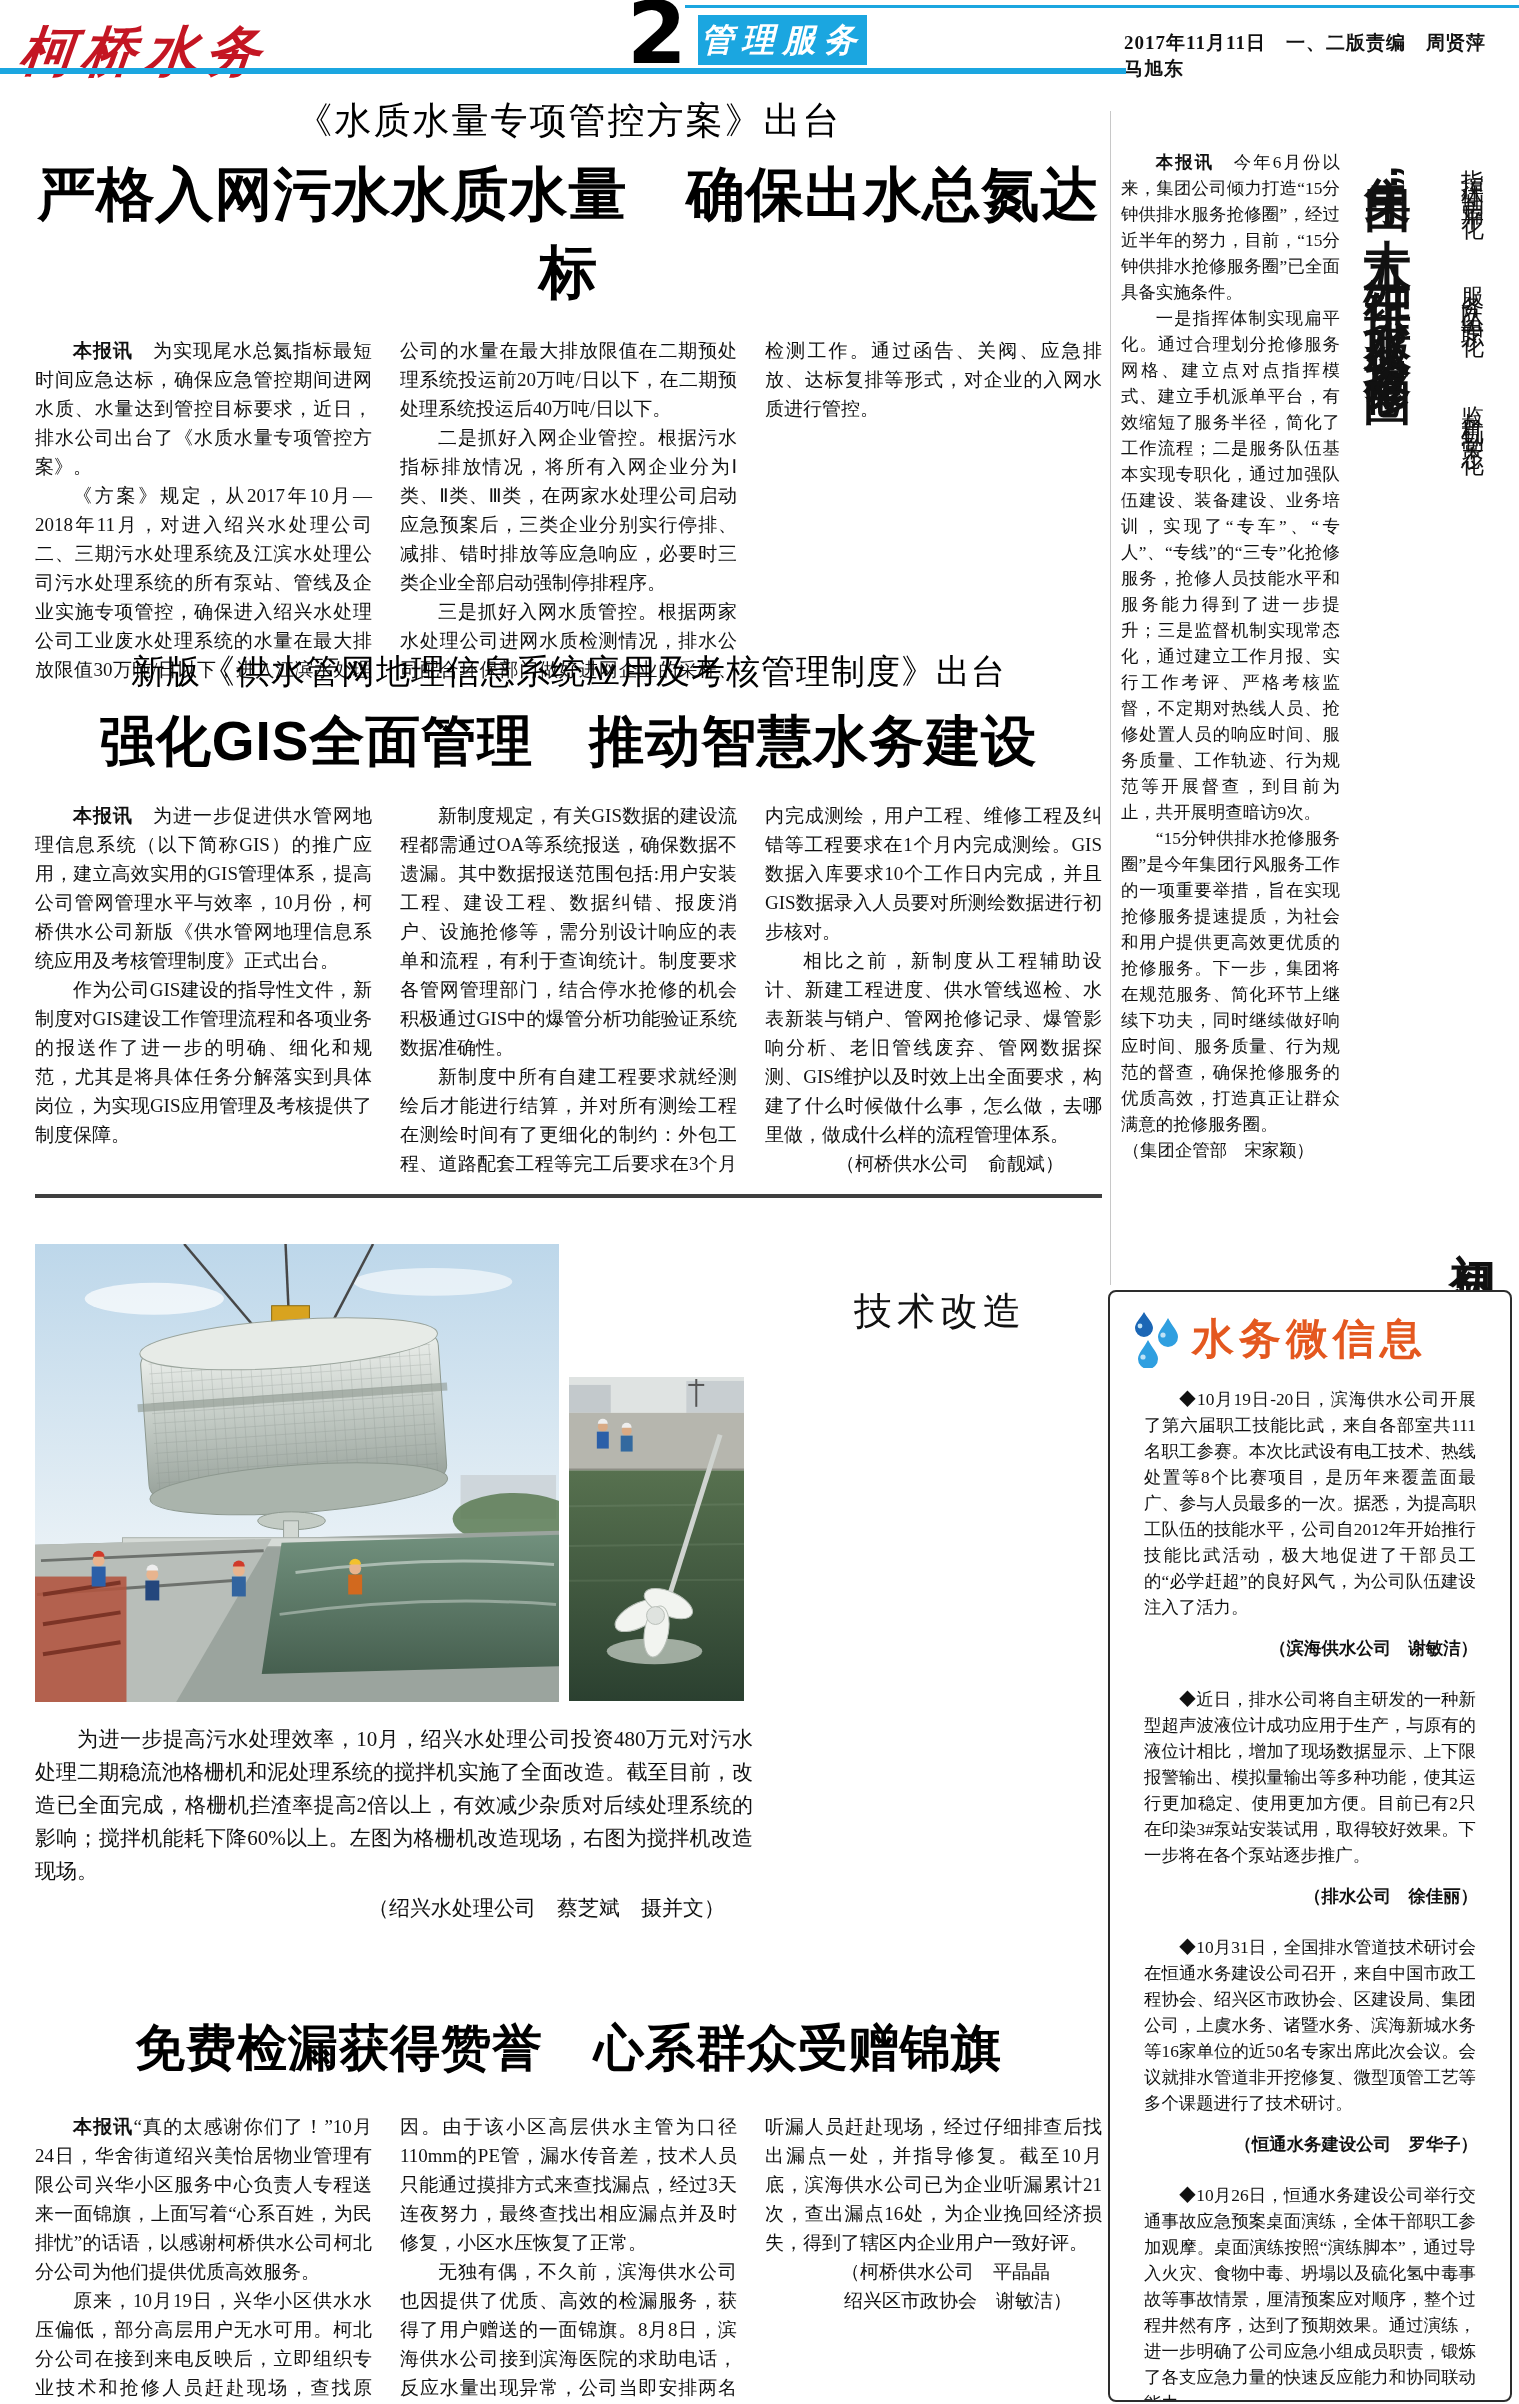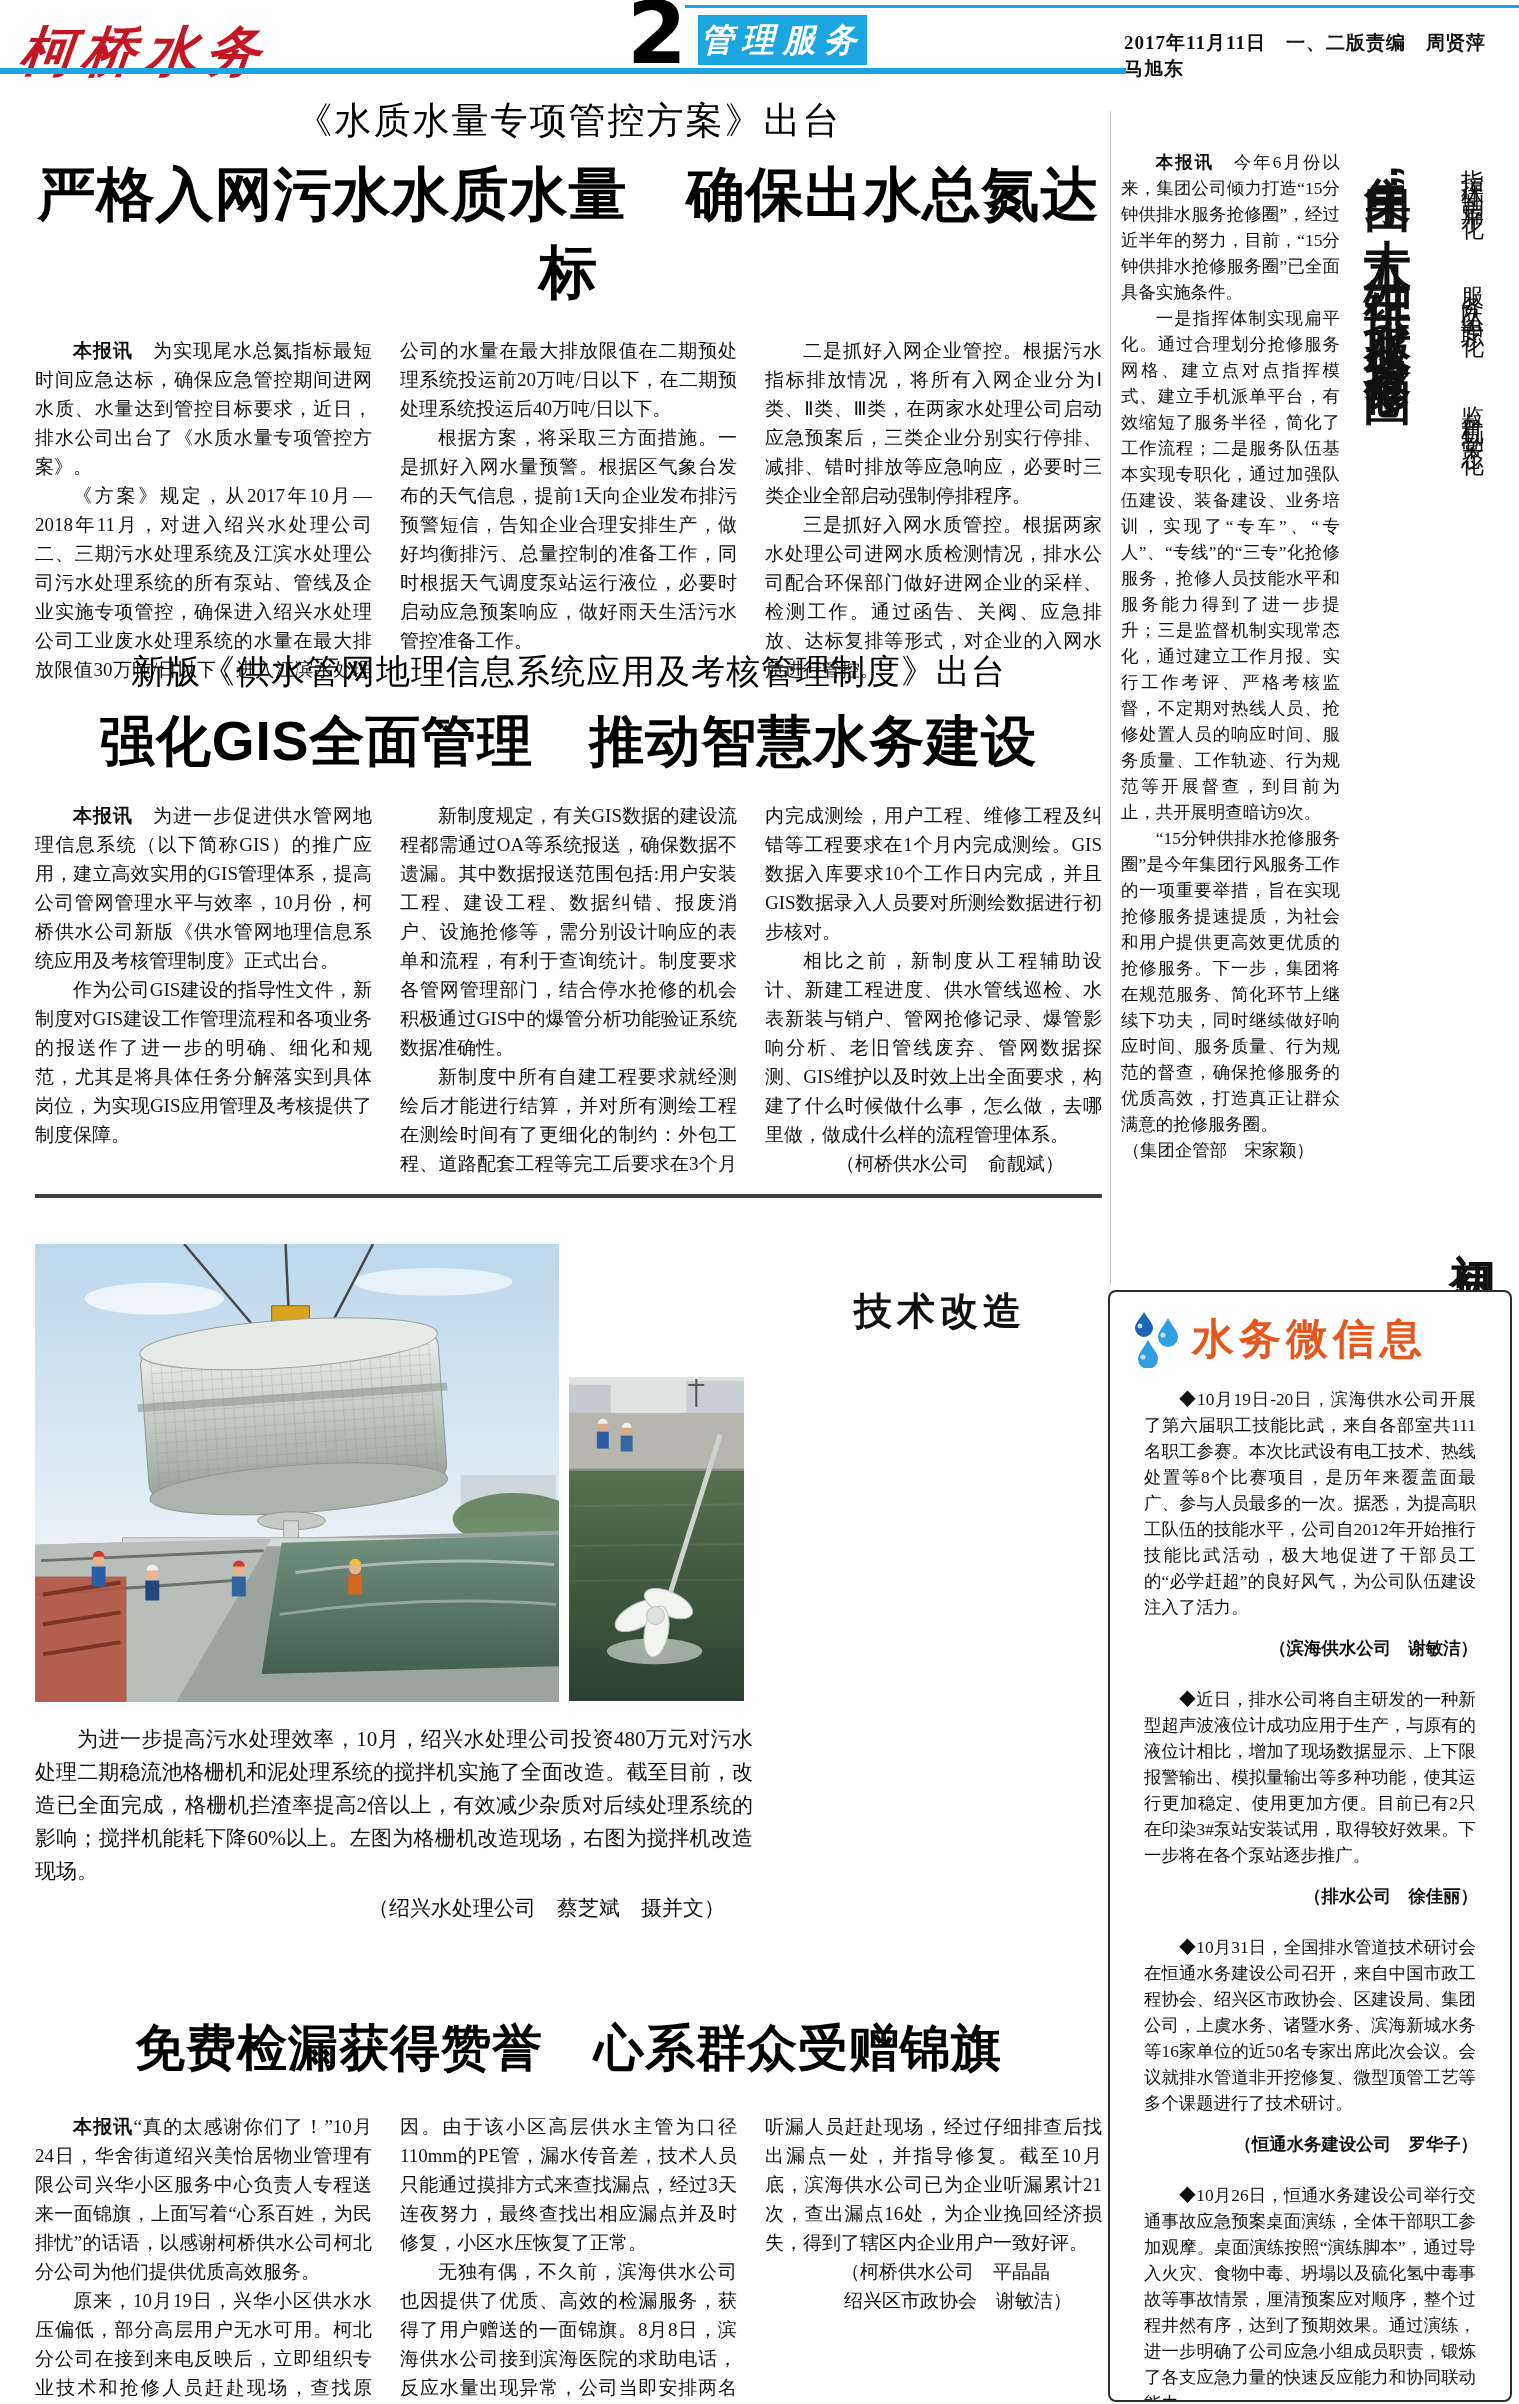--- a/index.html
+++ b/index.html
@@ -46,21 +46,21 @@
                font-family:"Liberation Sans",sans-serif;width:88px;padding-top:28px;letter-spacing:13px;
                line-height:88px;text-align:left;}
   .ra-side{width:80px;position:relative;}
   .ra-kicker{position:absolute;top:40px;right:14px;writing-mode:vertical-rl;font-size:23px;
              letter-spacing:8px;line-height:52px;}
   .ra-tail{position:absolute;bottom:14px;right:0;writing-mode:vertical-rl;font-size:47px;
            font-weight:bold;letter-spacing:14px;font-family:"Liberation Sans",sans-serif;line-height:78px;}
   
   .photo-left{position:absolute;left:35px;top:1244px;width:524px;height:458px;}
   .photo-right{position:absolute;left:569px;top:1377px;width:175px;height:324px;}
-  .tech-label{position:absolute;left:854px;top:1286px;font-size:38px;font-weight:bold;
+  .tech-label{position:absolute;left:854px;top:1286px;font-size:38px;font-weight:normal;
               font-family:"Liberation Sans",sans-serif;letter-spacing:5px;}
   .caption{position:absolute;left:35px;top:1723px;width:718px;font-size:21px;line-height:33px;
            text-align:justify;}
   .caption p{margin:0;text-indent:2em;}
   .caption .credit{text-align:right;text-indent:0;padding-right:28px;margin-top:4px;}
   
   .a4{left:35px;top:2005px;width:1067px;}
   .a4 .body3col{margin-top:30px;height:300px;}
   .bl1{text-align:right !important;text-indent:0 !important;padding-right:52px;}
   .bl2{text-align:right !important;text-indent:0 !important;padding-right:30px;}
@@ -87,21 +87,20 @@
     <div class="dateline">2017年11月11日　一、二版责编　周贤萍　马旭东</div>
     <div class="header-rule"></div>
   </div>
 
   <section class="article a1">
     <div class="kicker">《水质水量专项管控方案》出台</div>
     <h1 class="headline h1size">严格入网污水水质水量　确保出水总氮达标</h1>
     <div class="body3col">
       <p><b class="leadlab">本报讯</b><span>　为实现尾水总氮指标最短时间应急达标，确保应急管控期间进网水质、水量达到管控目标要求，近日，排水公司出台了《水质水量专项管控方案》。</span></p>
       <p>《方案》规定，从2017年10月—2018年11月，对进入绍兴水处理公司二、三期污水处理系统及江滨水处理公司污水处理系统的所有泵站、管线及企业实施专项管控，确保进入绍兴水处理公司工业废水处理系统的水量在最大排放限值30万吨/日以下，进入江滨水处理公司的水量在最大排放限值在二期预处理系统投运前20万吨/日以下，在二期预处理系统投运后40万吨/日以下。</p>
-      <p>根据方案，将采取三方面措施。一是抓好入网水量预警。根据区气象台发布的天气信息，提前1天向企业发布排污预警短信，告知企业合理安排生产，做好均衡排污、总量控制的准备工作，同时根据天气调度泵站运行液位，必要时启动应急预案响应，做好雨天生活污水管控准备工作。</p>
       <p>二是抓好入网企业管控。根据污水指标排放情况，将所有入网企业分为Ⅰ类、Ⅱ类、Ⅲ类，在两家水处理公司启动应急预案后，三类企业分别实行停排、减排、错时排放等应急响应，必要时三类企业全部启动强制停排程序。</p>
       <p>三是抓好入网水质管控。根据两家水处理公司进网水质检测情况，排水公司配合环保部门做好进网企业的采样、检测工作。通过函告、关阀、应急排放、达标复排等形式，对企业的入网水质进行管控。</p>
 
     </div>
   </section>
 
   <section class="article a2">
     <div class="kicker2">新版《供水管网地理信息系统应用及考核管理制度》出台</div>
     <h1 class="headline h2size">强化GIS全面管理　推动智慧水务建设</h1>
     <div class="body3col">

